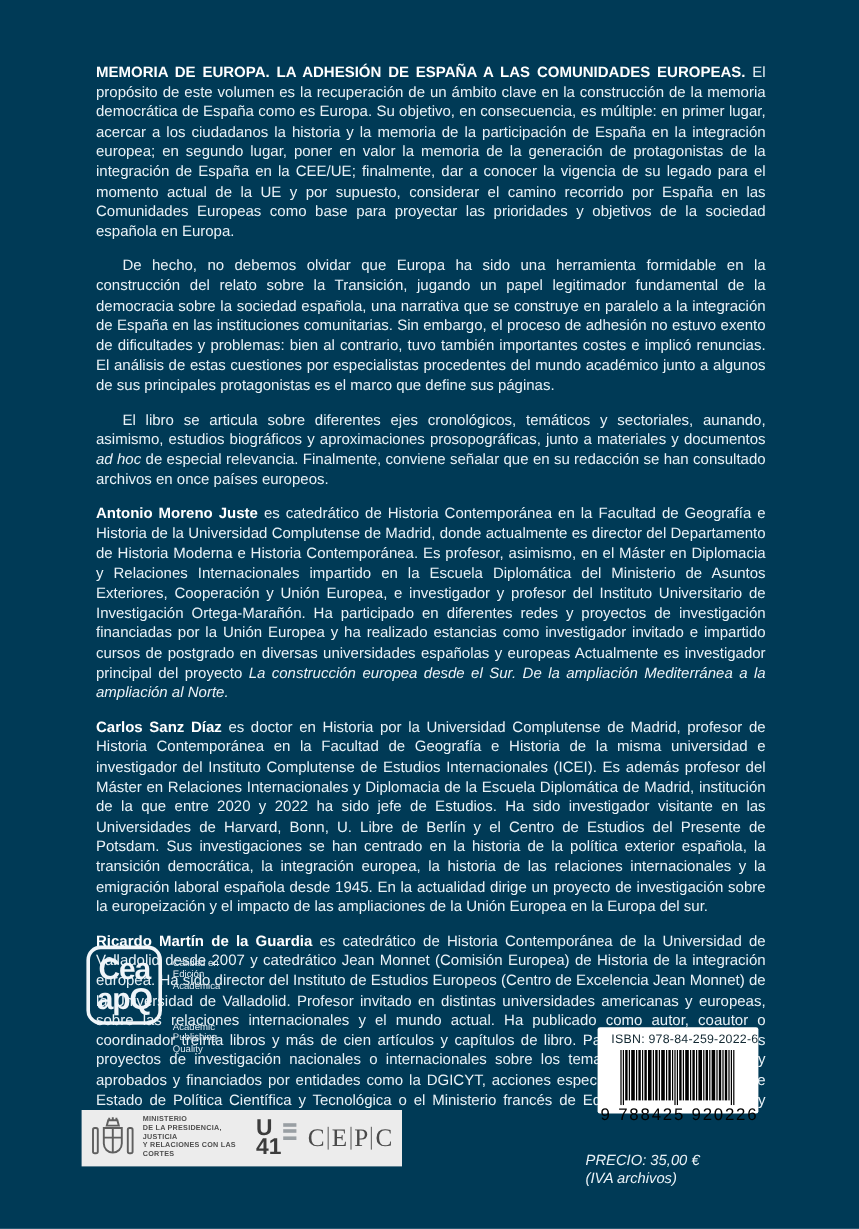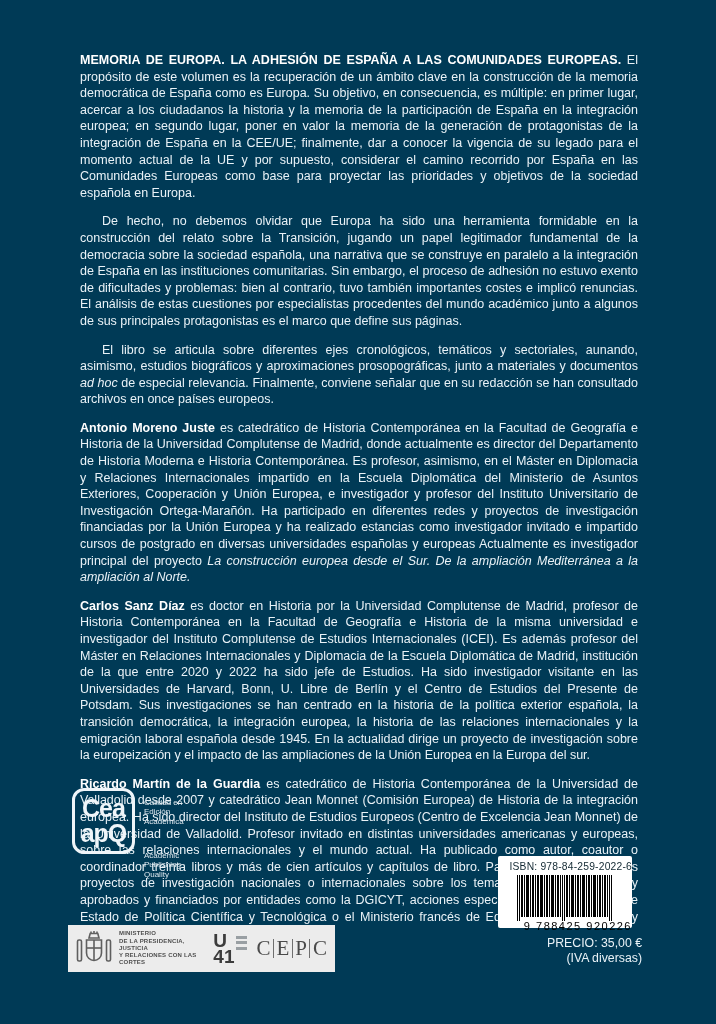--- a/index.html
+++ b/index.html
@@ -75,24 +75,24 @@
     position: absolute; left: 498px; top: 856px;
     width: 134px; height: 72px;
     background: #FFFFFF;
     border-radius: 2px;
     color: #122832;
     text-align: right;
     padding-top: 5px;
   }
   .isbn-label { font-size: 10.3px; letter-spacing: 0.2px; }
   .barcode { display: block; margin: 3px auto 0; }
-  .barcode-digits { font-size: 11px; letter-spacing: 1.5px; margin-top: -1px; color: #000; }
-
-  
-  .price { position: absolute; left: 488px; top: 936px; width: 154px; text-align: right; font-size: 12.3px; line-height: 15px; color: #E9F2F7; }
+  .barcode-digits { font-size: 14px; letter-spacing: 1.5px; margin-top: -1px; color: #000; }
+
+  
+  .price { position: absolute; left: 488px; top: 960px; width: 154px; text-align: left; font-size: 12.3px; line-height: 15px; color: #E9F2F7; font-style: italic; }
 </style>
 </head>
 <body>
 
 <div class="cover">
 
   <div class="textblock">
     <p><strong>MEMORIA DE EUROPA. LA ADHESIÓN DE ESPAÑA A LAS COMUNIDADES EUROPEAS.</strong> <span>El propósito de este volumen es la recuperación de un ámbito clave en la construcción de la memoria democrática de España como es Europa. Su objetivo, en consecuencia, es múltiple: en primer lugar, acercar a los ciudadanos la historia y la memoria de la participación de España en la integración europea; en segundo lugar, poner en valor la memoria de la generación de protagonistas de la integración de España en la CEE/UE; finalmente, dar a conocer la vigencia de su legado para el momento actual de la UE y por supuesto, considerar el camino recorrido por España en las Comunidades Europeas como base para proyectar las prioridades y objetivos de la sociedad española en Europa.</span></p>
     <p class="indent"><span>De hecho, no debemos olvidar que Europa ha sido una herramienta formidable en la construcción del relato sobre la Transición, jugando un papel legitimador fundamental de la democracia sobre la sociedad española, una narrativa que se construye en paralelo a la integración de España en las instituciones comunitarias. Sin embargo, el proceso de adhesión no estuvo exento de dificultades y problemas: bien al contrario, tuvo también importantes costes e implicó renuncias. El análisis de estas cuestiones por especialistas procedentes del mundo académico junto a algunos de sus principales protagonistas es el marco que define sus páginas.</span></p>
     <p class="indent"><span>El libro se articula sobre diferentes ejes cronológicos, temáticos y sectoriales, aunando, asimismo, estudios biográficos y aproximaciones prosopográficas, junto a materiales y documentos</span> <em>ad hoc</em> <span>de especial relevancia. Finalmente, conviene señalar que en su redacción se han consultado archivos en once países europeos.</span></p>
@@ -199,16 +199,16 @@
           <rect x="90" y="0" width="1" height="42"></rect>
         <rect x="92" y="0" width="1" height="46"></rect>
           <rect x="94" y="0" width="1" height="46"></rect>
       </g>
     </svg>
     <div class="barcode-digits">9 788425 920226</div>
   </div>
 
   <div class="price">
     <div>PRECIO: 35,00 €</div>
-    <div>(IVA diversas)</div>
+    <div>(IVA archivos)</div>
   </div>
 
 </div>
 
 </body></html>

